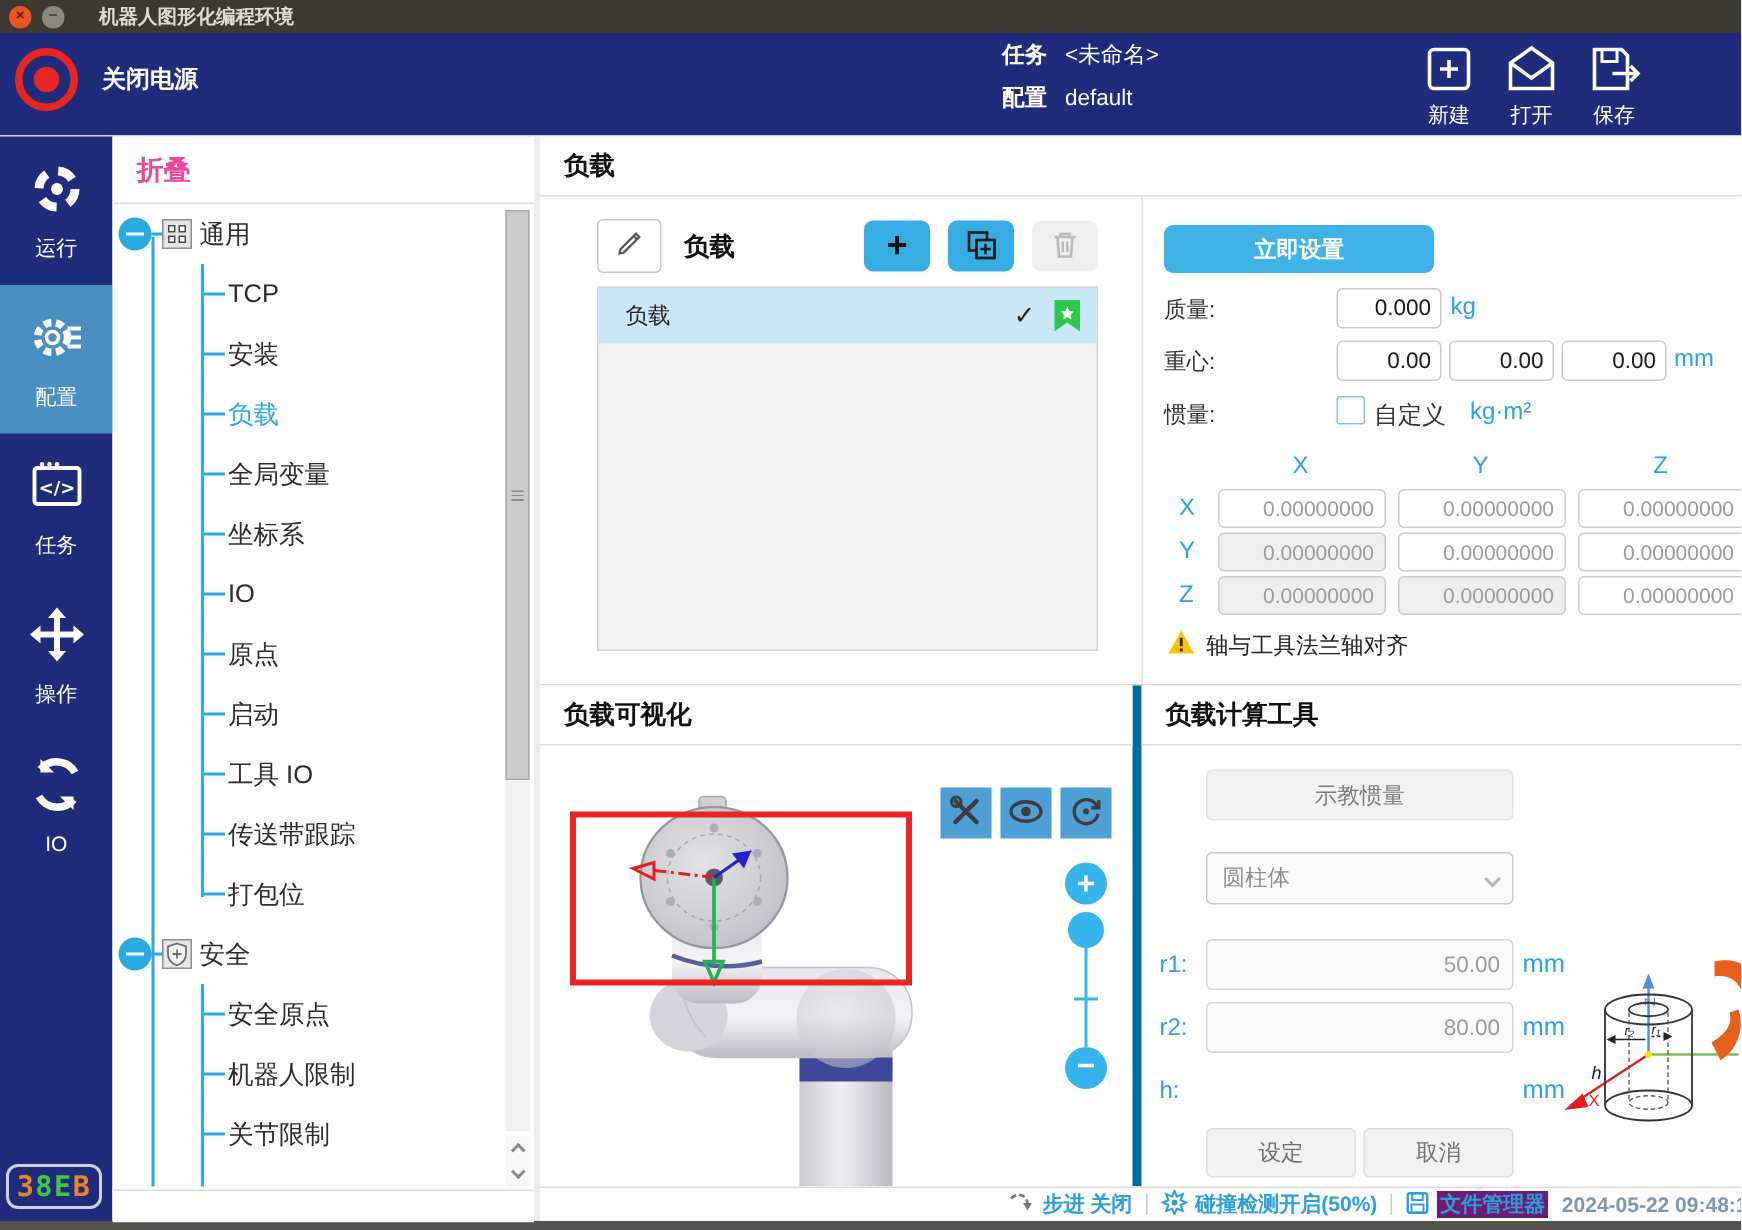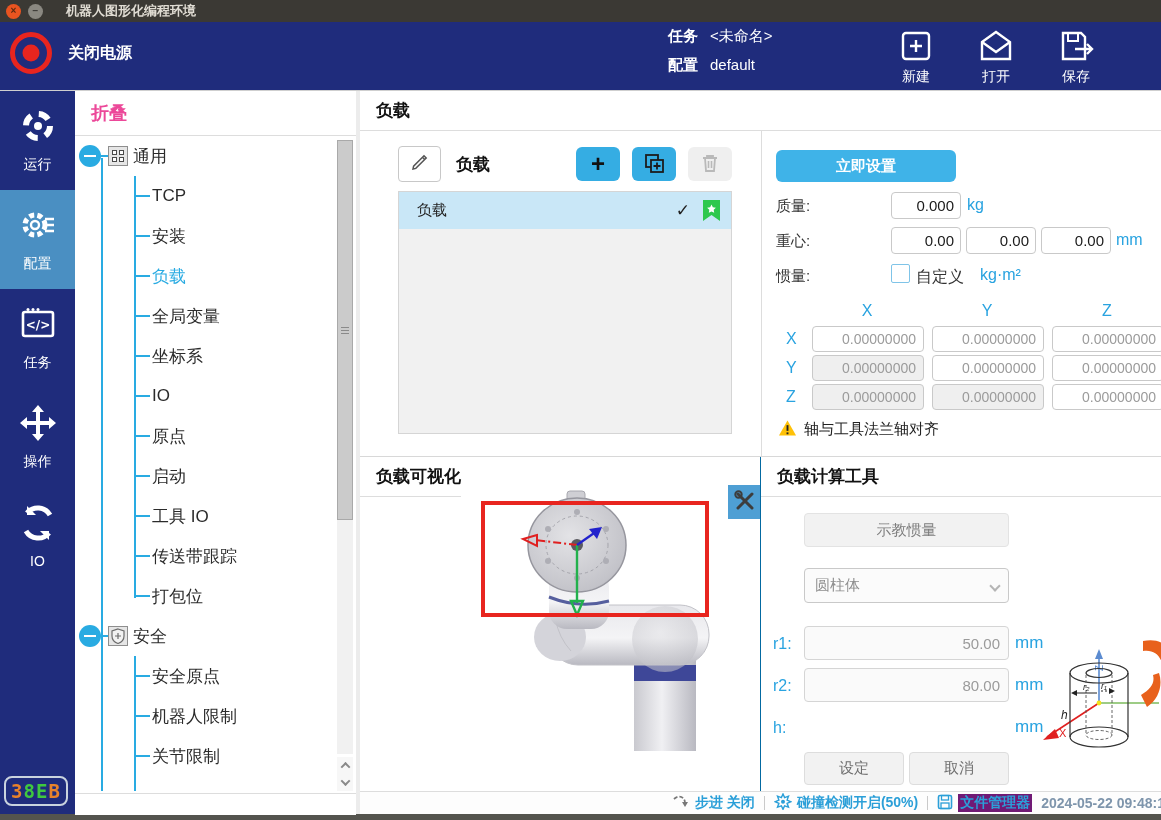--- a/index.html
+++ b/index.html
@@ -19,21 +19,21 @@
   .header { height:68px; background:#1F2C7C; position:relative; }
   .power-area { position:absolute; left:10px; top:10px; display:flex; align-items:center; gap:16px; }
   .power-icon { width:42px; height:42px; border-radius:50%; border:5px solid #E8251F; position:relative; background:#1F2C7C; }
   .power-icon::after { content:""; position:absolute; left:50%; top:50%; transform:translate(-50%,-50%);
                        width:17px; height:17px; border-radius:50%; background:#E8251F; }
   .power-label { color:#fff; font-weight:bold; font-size:16px; }
   .meta-area { position:absolute; left:668px; top:5px; }
   .meta-row { display:flex; gap:12px; margin-bottom:10px; align-items:baseline; }
   .meta-key { color:#fff; font-weight:bold; font-size:15px; }
   .meta-val { color:#fff; font-size:15px; }
-  .actions-area { position:absolute; right:66px; top:7px; display:flex; gap:42px;text-align:center; }
+  .actions-area { position:absolute; right:66px; top:7px; display:flex; gap:17px;text-align:center; }
   .hdr-action { display:flex; flex-direction:column; align-items:center; gap:3px; cursor:pointer; }
   .hdr-action svg { display:block; }
   .hdr-action-label { color:#fff; font-size:14px; }
 
   
   .app { display:flex; height:724px; border-top:1px solid #cfcfcf; }
 
   
   .sidebar { width:75px; background:#1F2C7C; position:relative; flex:none; }
   .side-item { height:99px; display:flex; flex-direction:column; align-items:center; justify-content:center; gap:7px; color:#fff; cursor:pointer; }
@@ -79,21 +79,21 @@
   
   .main { flex:1; display:flex; flex-direction:column; background:#fff; min-width:0; }
   .main-content { height:700px; display:flex; flex-direction:column; }
   .section-header { height:40px; line-height:39px; padding-left:16px; font-size:17px; font-weight:bold; color:#111;
                     border-bottom:1px solid #DDD; background:#fff; flex:none; }
   .main-top { height:365px; display:flex; flex-direction:column; }
   .main-top-body { flex:1; display:flex; min-height:0; }
   .list-sub { width:401px; flex:none; position:relative; }
   .settings-sub { flex:1; border-left:1px solid #DDD; position:relative; overflow:hidden; }
   .main-bottom { height:335px; border-top:1px solid #D8D8D8; display:flex; }
-  .viz-sub { width:401px; flex:none; border-right:1px solid #0369a1; display:flex; flex-direction:row; }
+  .viz-sub { width:401px; flex:none; border-right:6px solid #0369a1; display:flex; flex-direction:column; }
   .calc-sub { flex:1; display:flex; flex-direction:column; overflow:hidden; }
   .sub-body { position:relative; flex:1; min-height:0; }
 
   
   .list-toolbar { position:absolute; left:38px; top:15px; width:334px; display:flex; align-items:center; }
   .edit-btn { width:43px; height:36px; background:#fff; border:1px solid #C8C8C8; border-radius:4px;
               display:flex; align-items:center; justify-content:center; cursor:pointer; }
   .list-title { font-size:17px; font-weight:bold; margin-left:15px; color:#111; }
   .tool-btn { width:44px; height:34px; border-radius:6px; display:flex; align-items:center; justify-content:center;
               cursor:pointer; border:none; }

